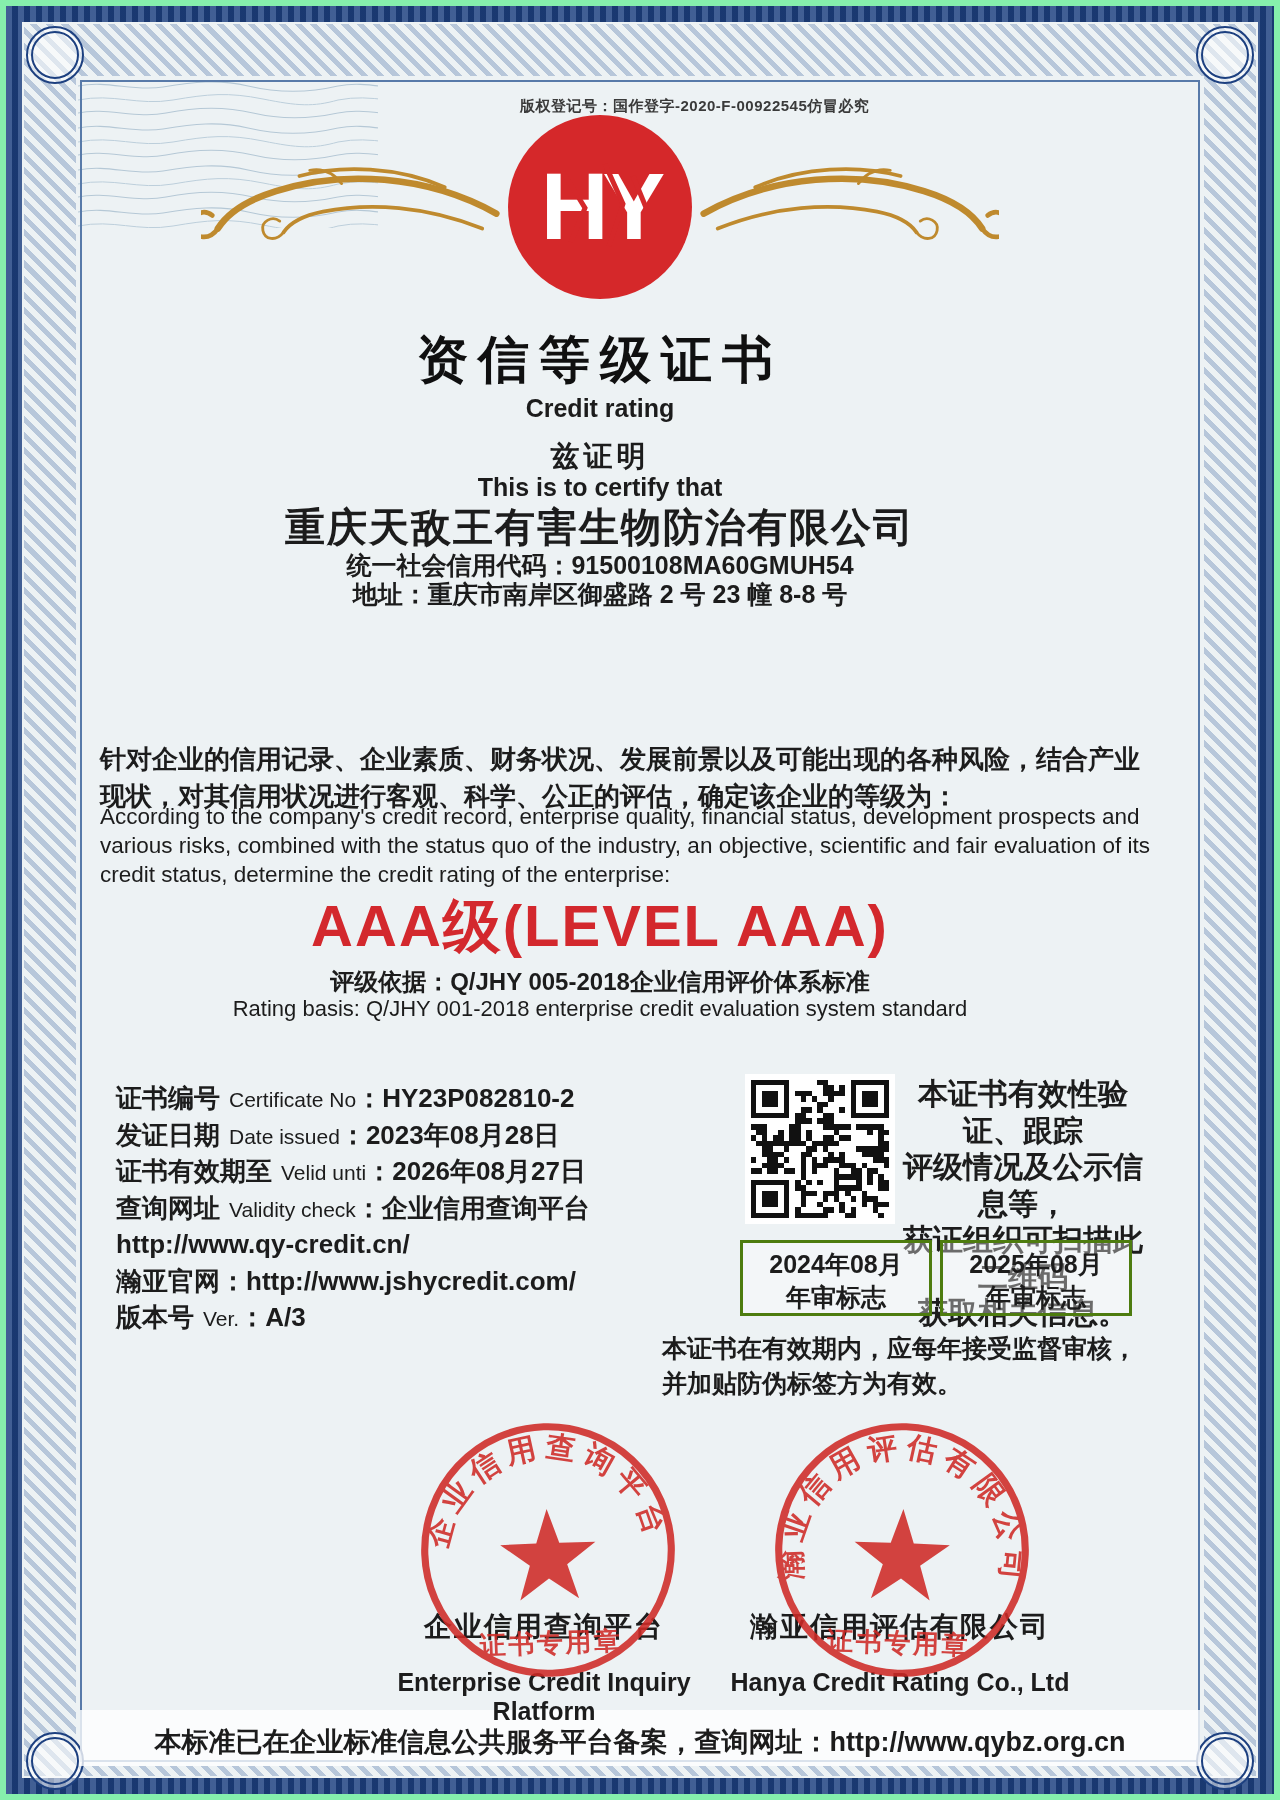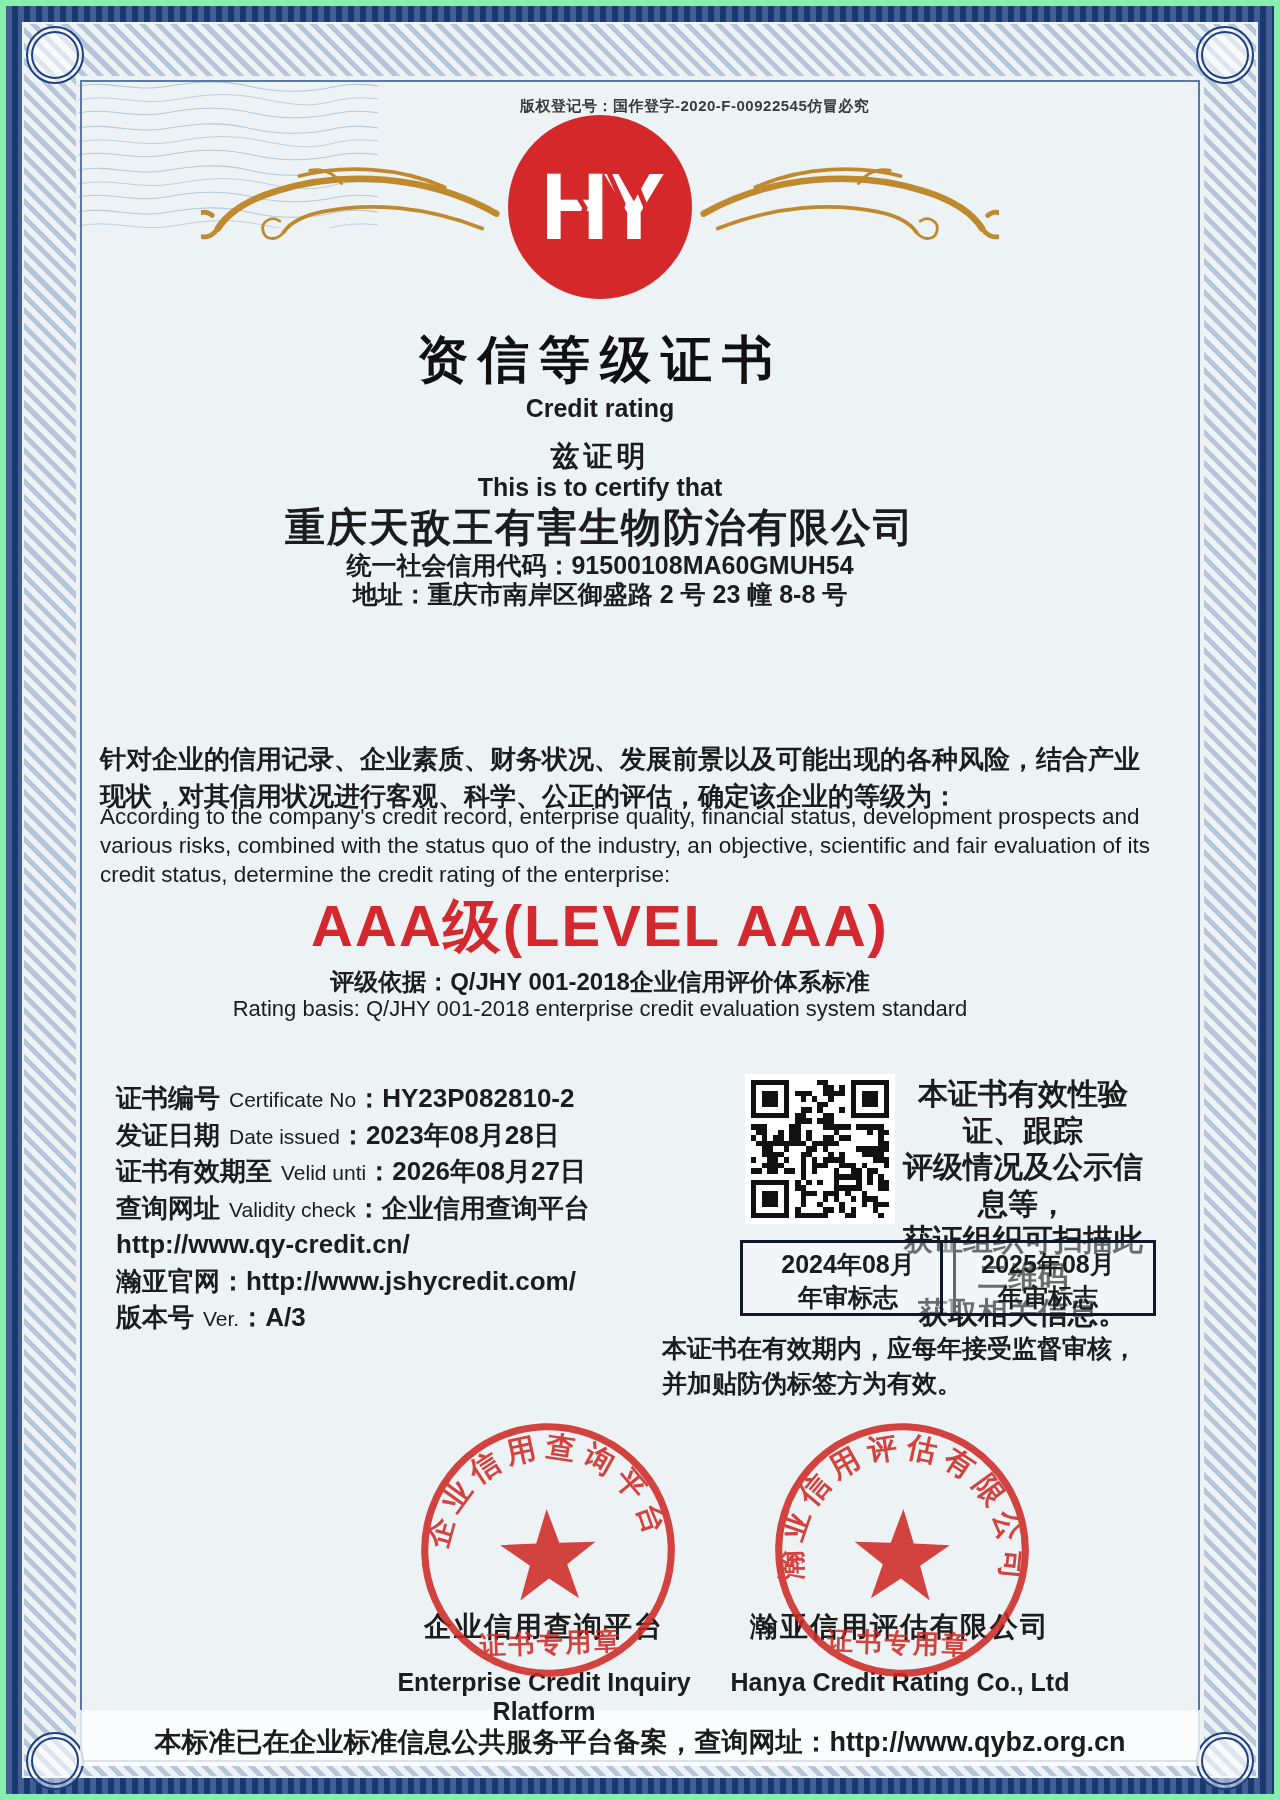--- a/index.html
+++ b/index.html
@@ -39,21 +39,21 @@
   .basis-cn{top:966px;font-size:24px;font-weight:600;}
   .basis-en{top:996px;font-size:22px;font-weight:500;}
   .info{left:100px;top:1082px;width:560px;}
   .info-row{line-height:32.5px;white-space:nowrap;margin-left:16px;}
   .info-row .cn{font-size:26px;font-weight:700;}
   .info-row .en{font-size:21px;font-weight:400;margin-left:9px;}
   .info-row .sep{font-size:26px;font-weight:700;}
   .info-row .val{font-size:26px;font-weight:600;}
   .qr{left:745px;top:1074px;width:150px;height:150px;}
   .qr-note{left:898px;top:1076px;width:250px;font-size:30px;font-weight:600;line-height:36.5px;text-align:center;}
-  .ybox{position:absolute;top:1240px;width:216px;height:76px;border:3px solid #0f172a;
+  .ybox{position:absolute;top:1240px;width:192px;height:76px;border:3px solid #4d7c0f;
         background:rgba(255,255,255,.35);text-align:center;font-size:25px;font-weight:600;
         line-height:33px;padding-top:5px;box-sizing:border-box;}
   .yb1{left:740px}.yb2{left:940px}
   .audit{right:143px;top:1331px;font-size:25px;font-weight:600;line-height:35px;}
   .seal{position:absolute;width:268px;height:268px;z-index:6;}
   .seal-l{left:414px;top:1416px;transform:rotate(-2deg);}
   .seal-r{left:768px;top:1416px;transform:rotate(2deg);}
   .org{position:absolute;text-align:center;z-index:5;}
   .org-l{left:368px;width:352px;top:1608px;}
   .org-r{left:712px;width:376px;top:1608px;}
@@ -131,21 +131,21 @@
   <div class="cx code-line">统一社会信用代码：91500108MA60GMUH54</div>
   <div class="cx addr-line">地址：重庆市南岸区御盛路 2 号 23 幢 8-8 号</div>
 
   <div class="abs para-cn">
     <div>针对企业的信用记录、企业素质、财务状况、发展前景以及可能出现的各种风险，结合产业</div>
     <div>现状，对其信用状况进行客观、科学、公正的评估，确定该企业的等级为：</div>
   </div>
   <div class="abs para-en">According to the company's credit record, enterprise quality, financial status, development prospects and various risks, combined with the status quo of the industry, an objective, scientific and fair evaluation of its credit status, determine the credit rating of the enterprise:</div>
 
   <div class="cx level">AAA级(LEVEL AAA)</div>
-  <div class="cx basis-cn">评级依据：Q/JHY 001-2018企业信用评价体系标准</div>
+  <div class="cx basis-cn">评级依据：Q/JHY 005-2018企业信用评价体系标准</div>
   <div class="cx basis-en">Rating basis: Q/JHY 001-2018 enterprise credit evaluation system standard</div>
 
   <div class="abs info">
     <div class="info-row">
       <span class="cn">证书编号</span><span class="en">Certificate No</span><span class="sep">：</span><span class="val">HY23P082810-2</span>
     </div>
     <div class="info-row">
       <span class="cn">发证日期</span><span class="en">Date issued</span><span class="sep">：</span><span class="val">2023年08月28日</span>
     </div>
     <div class="info-row">

